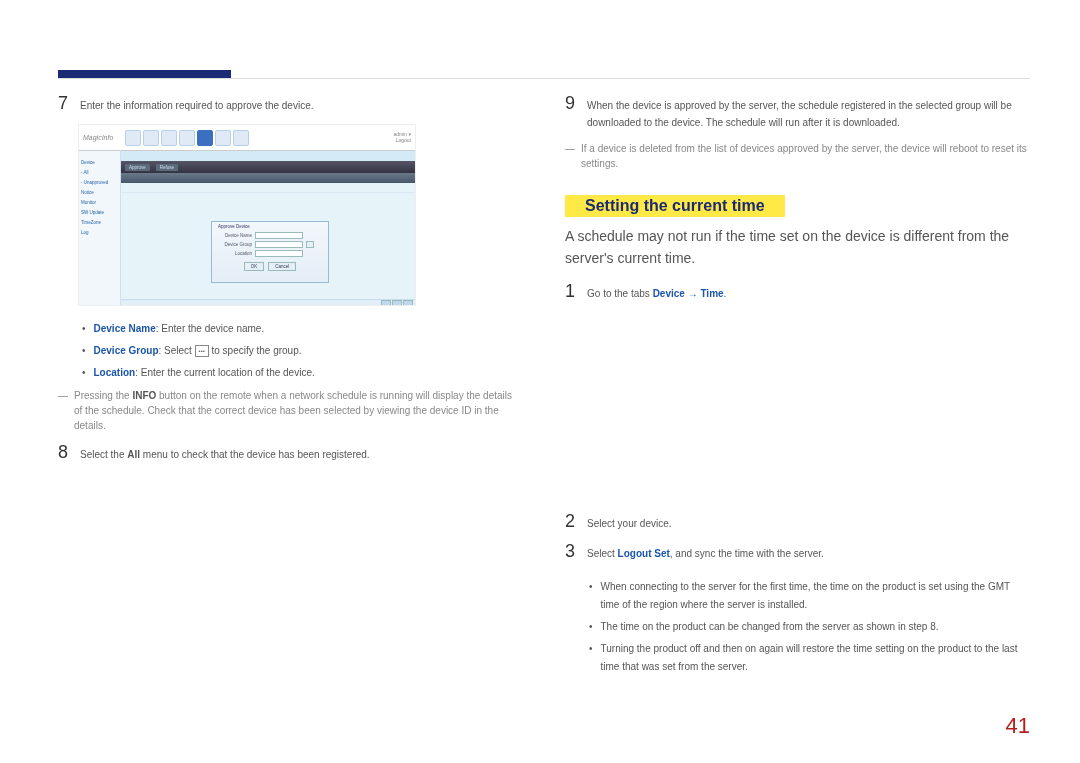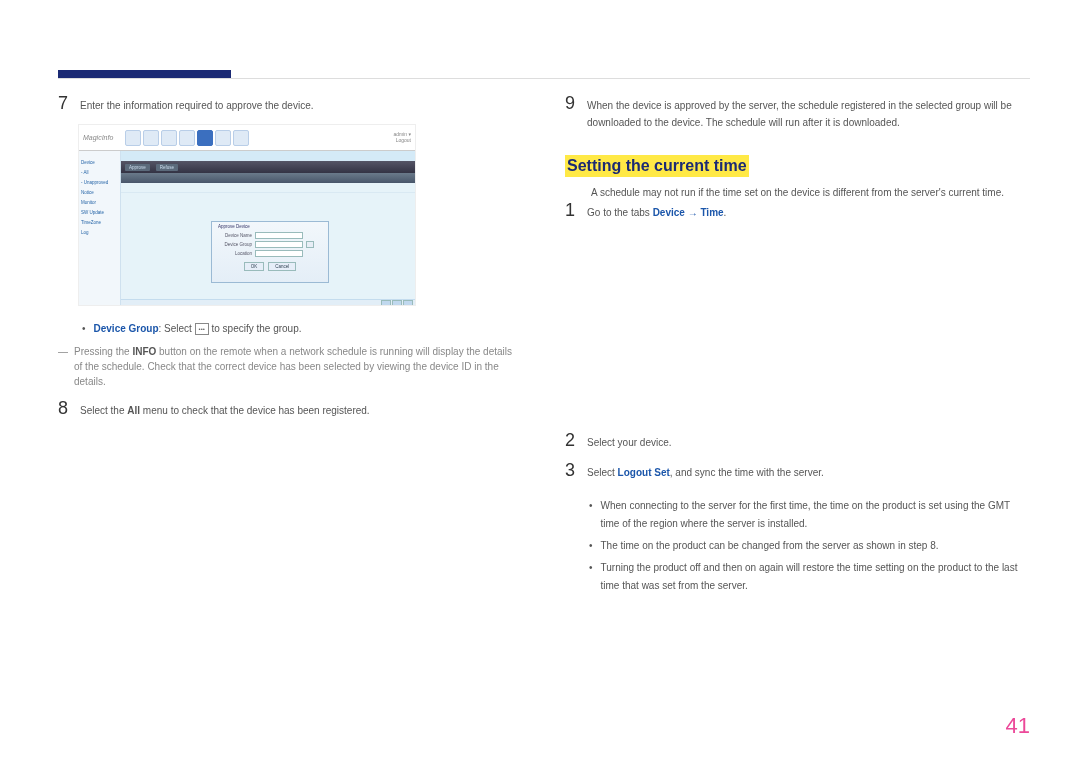--- a/index.html
+++ b/index.html
@@ -86,26 +86,26 @@
   .bullet { display:flex; gap:8px; font-size:10px; color:#555; line-height:1.8; margin-bottom:4px;}
   .bullet::before { content:"•"; color:#555; }
   .bl { font-weight:700; color:#1b56aa; }
   .browse-icon { display:inline-flex; vertical-align:middle; width:14px;height:12px;border:1px solid #888;background:#fff;align-items:center;justify-content:center;font-size:6px;color:#666;line-height:0;}
 
   .note { display:flex; gap:6px; font-size:10px; color:#888; line-height:1.5; margin:6px 0 10px 0; }
   .note::before { content:"―"; color:#888; }
   .note .body{flex:1;}
   .note .info { font-weight:700; color:#555;margin-top:44px; }
 
-  .section-hdr { display:inline-block; background:#ffe946; color:#1b2a74; font-weight:600; font-size:16px; padding:2px 2px; margin:14px 0 8px 0; }
-  .intro { font-size:10px; color:#555; margin-bottom:0; line-height:1.6;text-align:center;}
+  .section-hdr { display:inline-block; background:#ffe946; color:#1b2a74; font-weight:600; font-size:16px; padding:2px 20px; margin:14px 0 8px 0; }
+  .intro { font-size:14px; color:#555; margin-bottom:12px; line-height:1.6;}
 
   .sub-bullets { margin-left:24px; margin-top:16px; }
 
-  .pagenum { position:absolute; right:50px; bottom:24px; font-size:22px; color:#ec4899; font-weight:300;}
+  .pagenum { position:absolute; right:50px; bottom:24px; font-size:22px; color:#b91c1c; font-weight:300;}
 </style>
 </head>
 <body>
 
 <div class="accent"></div>
 <div class="topbar"></div>
 
 <div class="page">
 
   <div class="col col-left">
@@ -178,25 +178,35 @@
               <span class="ss-stbx"></span>
             </div>
           </div>
         </div>
       </div>
     </div>
 
     <div class="bullets">
       <div class="bullet">
         <span>
+          <span class="bl">Device Name</span><span>: Enter the device name.</span>
+        </span>
+      </div>
+      <div class="bullet">
+        <span>
           <span class="bl">Device Group</span><span>: Select </span>
           <span class="browse-icon">•••</span>
           <span> to specify the group.</span>
         </span>
       </div>
+      <div class="bullet">
+        <span>
+          <span class="bl">Location</span><span>: Enter the current location of the device.</span>
+        </span>
+      </div>
     </div>
 
     <div class="note">
       <span class="body">
         <span>Pressing the </span><span class="info">INFO</span><span> button on the remote when a network schedule is running will display the details of the schedule. Check that the correct device has been selected by viewing the device ID in the details.</span>
       </span>
     </div>
 
     <div class="step">
       <div class="step-num">8</div>
@@ -207,20 +217,23 @@
 
   </div>
 
   <div class="col col-right">
 
     <div class="step">
       <div class="step-num">9</div>
       <div class="step-text">When the device is approved by the server, the schedule registered in the selected group will be downloaded to the device. The schedule will run after it is downloaded.</div>
     </div>
 
+    <div class="note">
+      <span class="body">If a device is deleted from the list of devices approved by the server, the device will reboot to reset its settings.</span>
+    </div>
 
     <div class="section-hdr">Setting the current time</div>
     <div class="intro">A schedule may not run if the time set on the device is different from the server's current time.</div>
 
     <div class="step">
       <div class="step-num">1</div>
       <div class="step-text">
         <span>Go to the tabs </span><span class="bl">Device</span><span class="bl"> → </span><span class="bl">Time</span><span>.</span>
       </div>
     </div>

